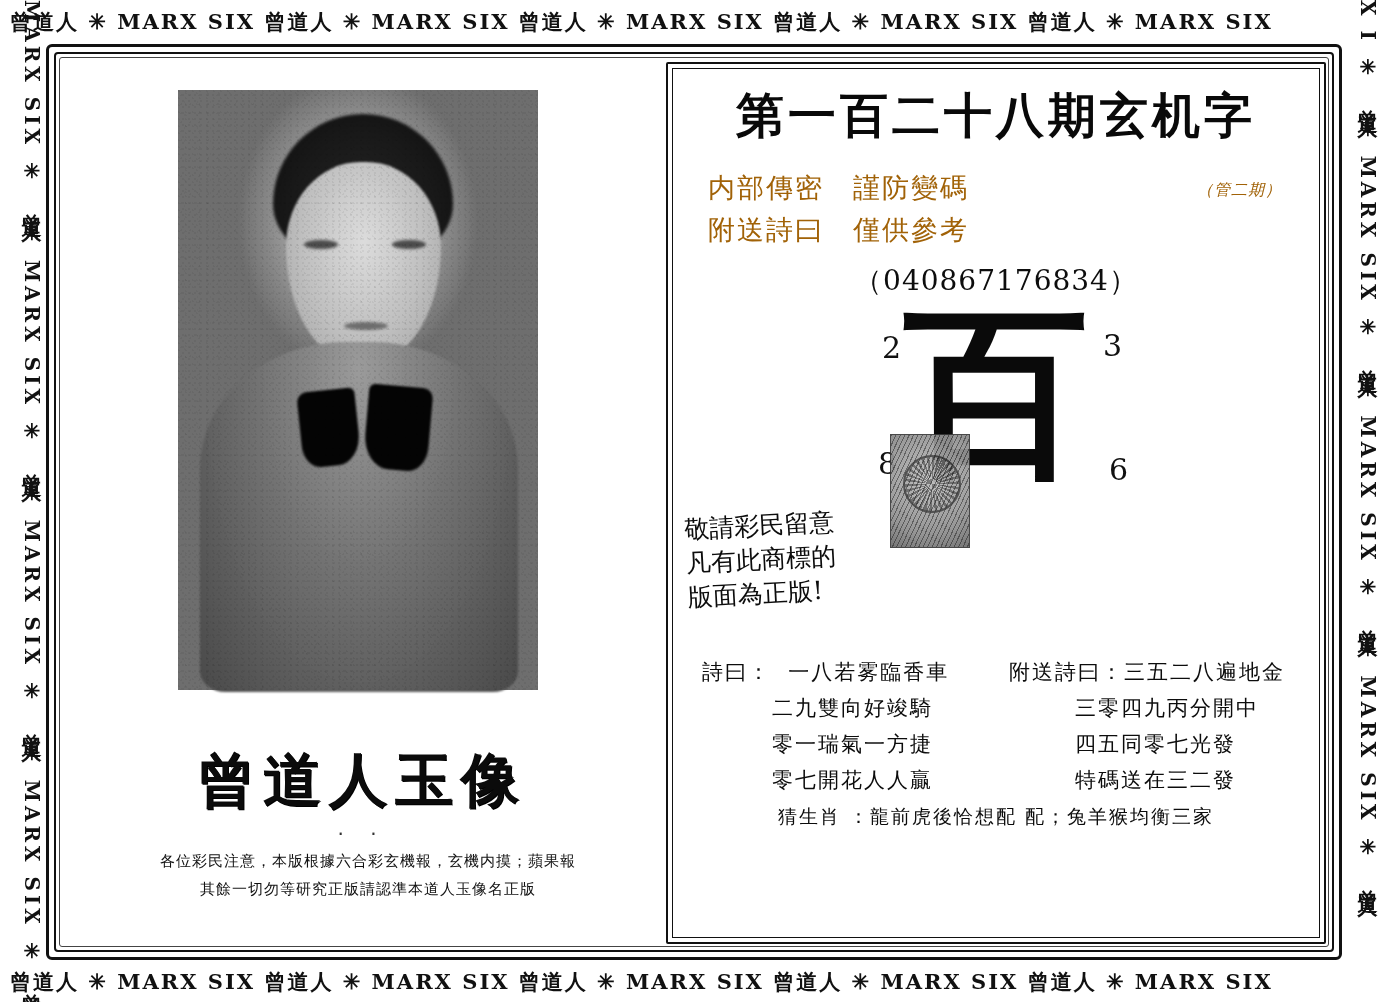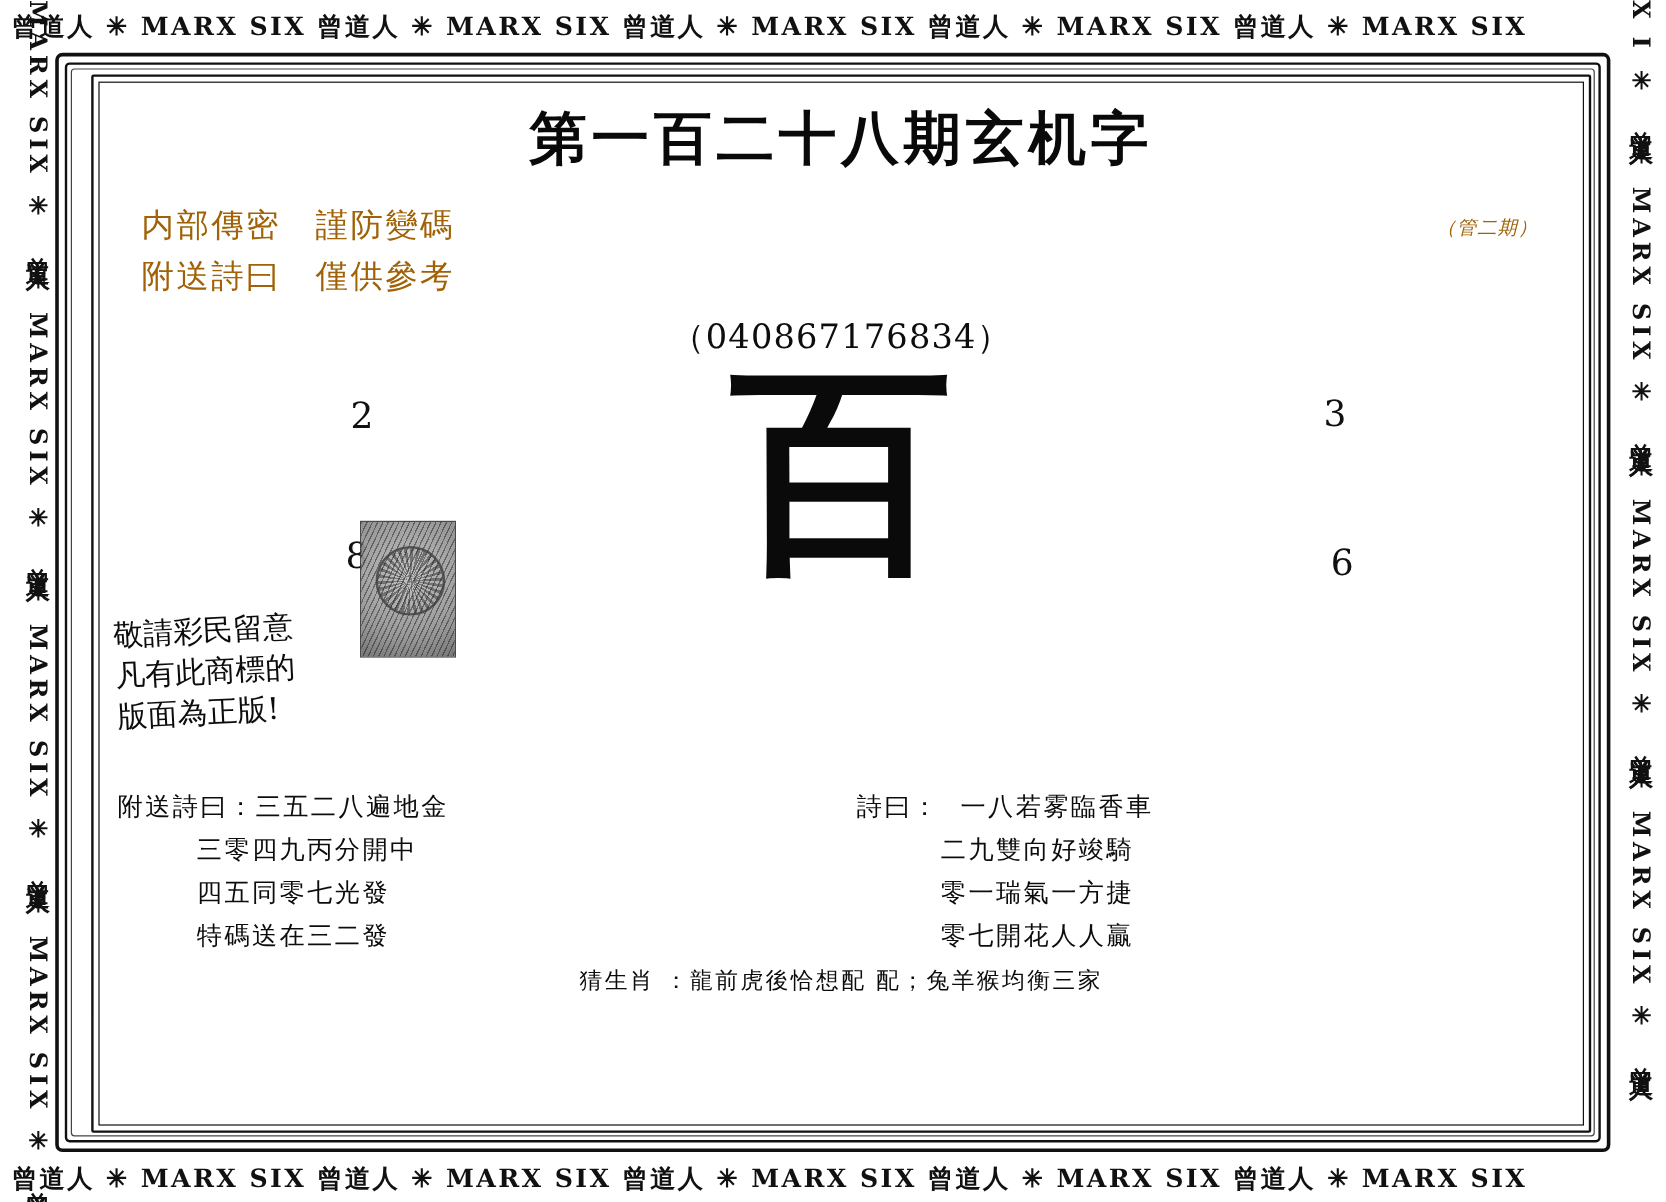--- a/index.html
+++ b/index.html
@@ -51,21 +51,21 @@
 
   
   .content{
     position:absolute;left:62px;top:62px;right:62px;bottom:58px;
     display:flex;
   }
   .left-col{
     width:600px;position:relative;
   }
   .right-col{
-    flex:1;position:relative;margin-left:14px;
+    flex:1;position:relative;margin-left:4px;
     border:2px solid #111;
     border-radius:2px;
   }
   .right-col:before{
     content:"";position:absolute;inset:4px;border:1px solid #111;
   }
 
   
   .portrait-box{
     position:absolute;left:36px;top:10px;width:520px;height:640px;
@@ -252,20 +252,40 @@
 
   <div class="wave-frame"></div>
 
   <div class="border-strip strip-top">曾道人 ✳ MARX SIX 曾道人 ✳ MARX SIX 曾道人 ✳ MARX SIX 曾道人 ✳ MARX SIX 曾道人 ✳ MARX SIX</div>
   <div class="border-strip strip-bottom">曾道人 ✳ MARX SIX 曾道人 ✳ MARX SIX 曾道人 ✳ MARX SIX 曾道人 ✳ MARX SIX 曾道人 ✳ MARX SIX</div>
   <div class="border-strip strip-left">MARX SIX ✳ 曾道人 ✳ MARX SIX ✳ 曾道人 ✳ MARX SIX ✳ 曾道人 ✳ MARX SIX ✳ 曾道人</div>
   <div class="border-strip strip-right">X I ✳ 曾道人 ✳ MARX SIX ✳ 曾道人 ✳ MARX SIX ✳ 曾道人 ✳ MARX SIX ✳ 曾道人</div>
 
   <div class="content">
 
+    <div class="left-col">
+      <div class="portrait-box">
+        <div class="portrait">
+          <div class="hair"></div>
+          <div class="face"></div>
+          <div class="eye l"></div>
+          <div class="eye r"></div>
+          <div class="mouth"></div>
+          <div class="torso"></div>
+          <div class="collar-a"></div>
+          <div class="collar-b"></div>
+          <div class="noise"></div>
+        </div>
+      </div>
+
+      <div class="portrait-caption">曾道人玉像</div>
+      <div class="dots">· ·</div>
+      <div class="left-note-1">各位彩民注意，本版根據六合彩玄機報，玄機内摸；蘋果報</div>
+      <div class="left-note-2">其餘一切勿等研究正版請認準本道人玉像名正版</div>
+    </div>
 
     <div class="right-col">
       <div class="r-inner">
 
         <div class="title-main">第一百二十八期玄机字</div>
 
         <div class="sub-rows">
           <div>内部傳密　謹防變碼</div>
           <div>附送詩曰　僅供參考</div>
           <div class="paren-note">（管二期）</div>
@@ -283,36 +303,36 @@
         </div>
 
         <div class="hand-note">
           <div>敬請彩民留意</div>
           <div>凡有此商標的</div>
           <div>版面為正版!</div>
         </div>
 
 
         <div class="poems">
+          <div class="poem-col right">
+            <div class="poem-line">
+              <span class="poem-head">詩曰：</span>&nbsp;&nbsp;<span>一八若雾臨香車</span>
+            </div>
+            <div class="poem-line indent-r">二九雙向好竣騎</div>
+            <div class="poem-line indent-r">零一瑞氣一方捷</div>
+            <div class="poem-line indent-r">零七開花人人贏</div>
+          </div>
           <div class="poem-col left">
             <div class="poem-line">
               <span class="poem-head">附送詩曰：</span><span>三五二八遍地金</span>
             </div>
             <div class="poem-line indent">三零四九丙分開中</div>
             <div class="poem-line indent">四五同零七光發</div>
             <div class="poem-line indent">特碼送在三二發</div>
           </div>
-          <div class="poem-col right">
-            <div class="poem-line">
-              <span class="poem-head">詩曰：</span>&nbsp;&nbsp;<span>一八若雾臨香車</span>
-            </div>
-            <div class="poem-line indent-r">二九雙向好竣騎</div>
-            <div class="poem-line indent-r">零一瑞氣一方捷</div>
-            <div class="poem-line indent-r">零七開花人人贏</div>
-          </div>
         </div>
 
         <div class="zodiac">
           <div>猜生肖 ：龍前虎後恰想配 配；兔羊猴均衡三家</div>
         </div>
 
       </div>
     </div>
   </div>
 

